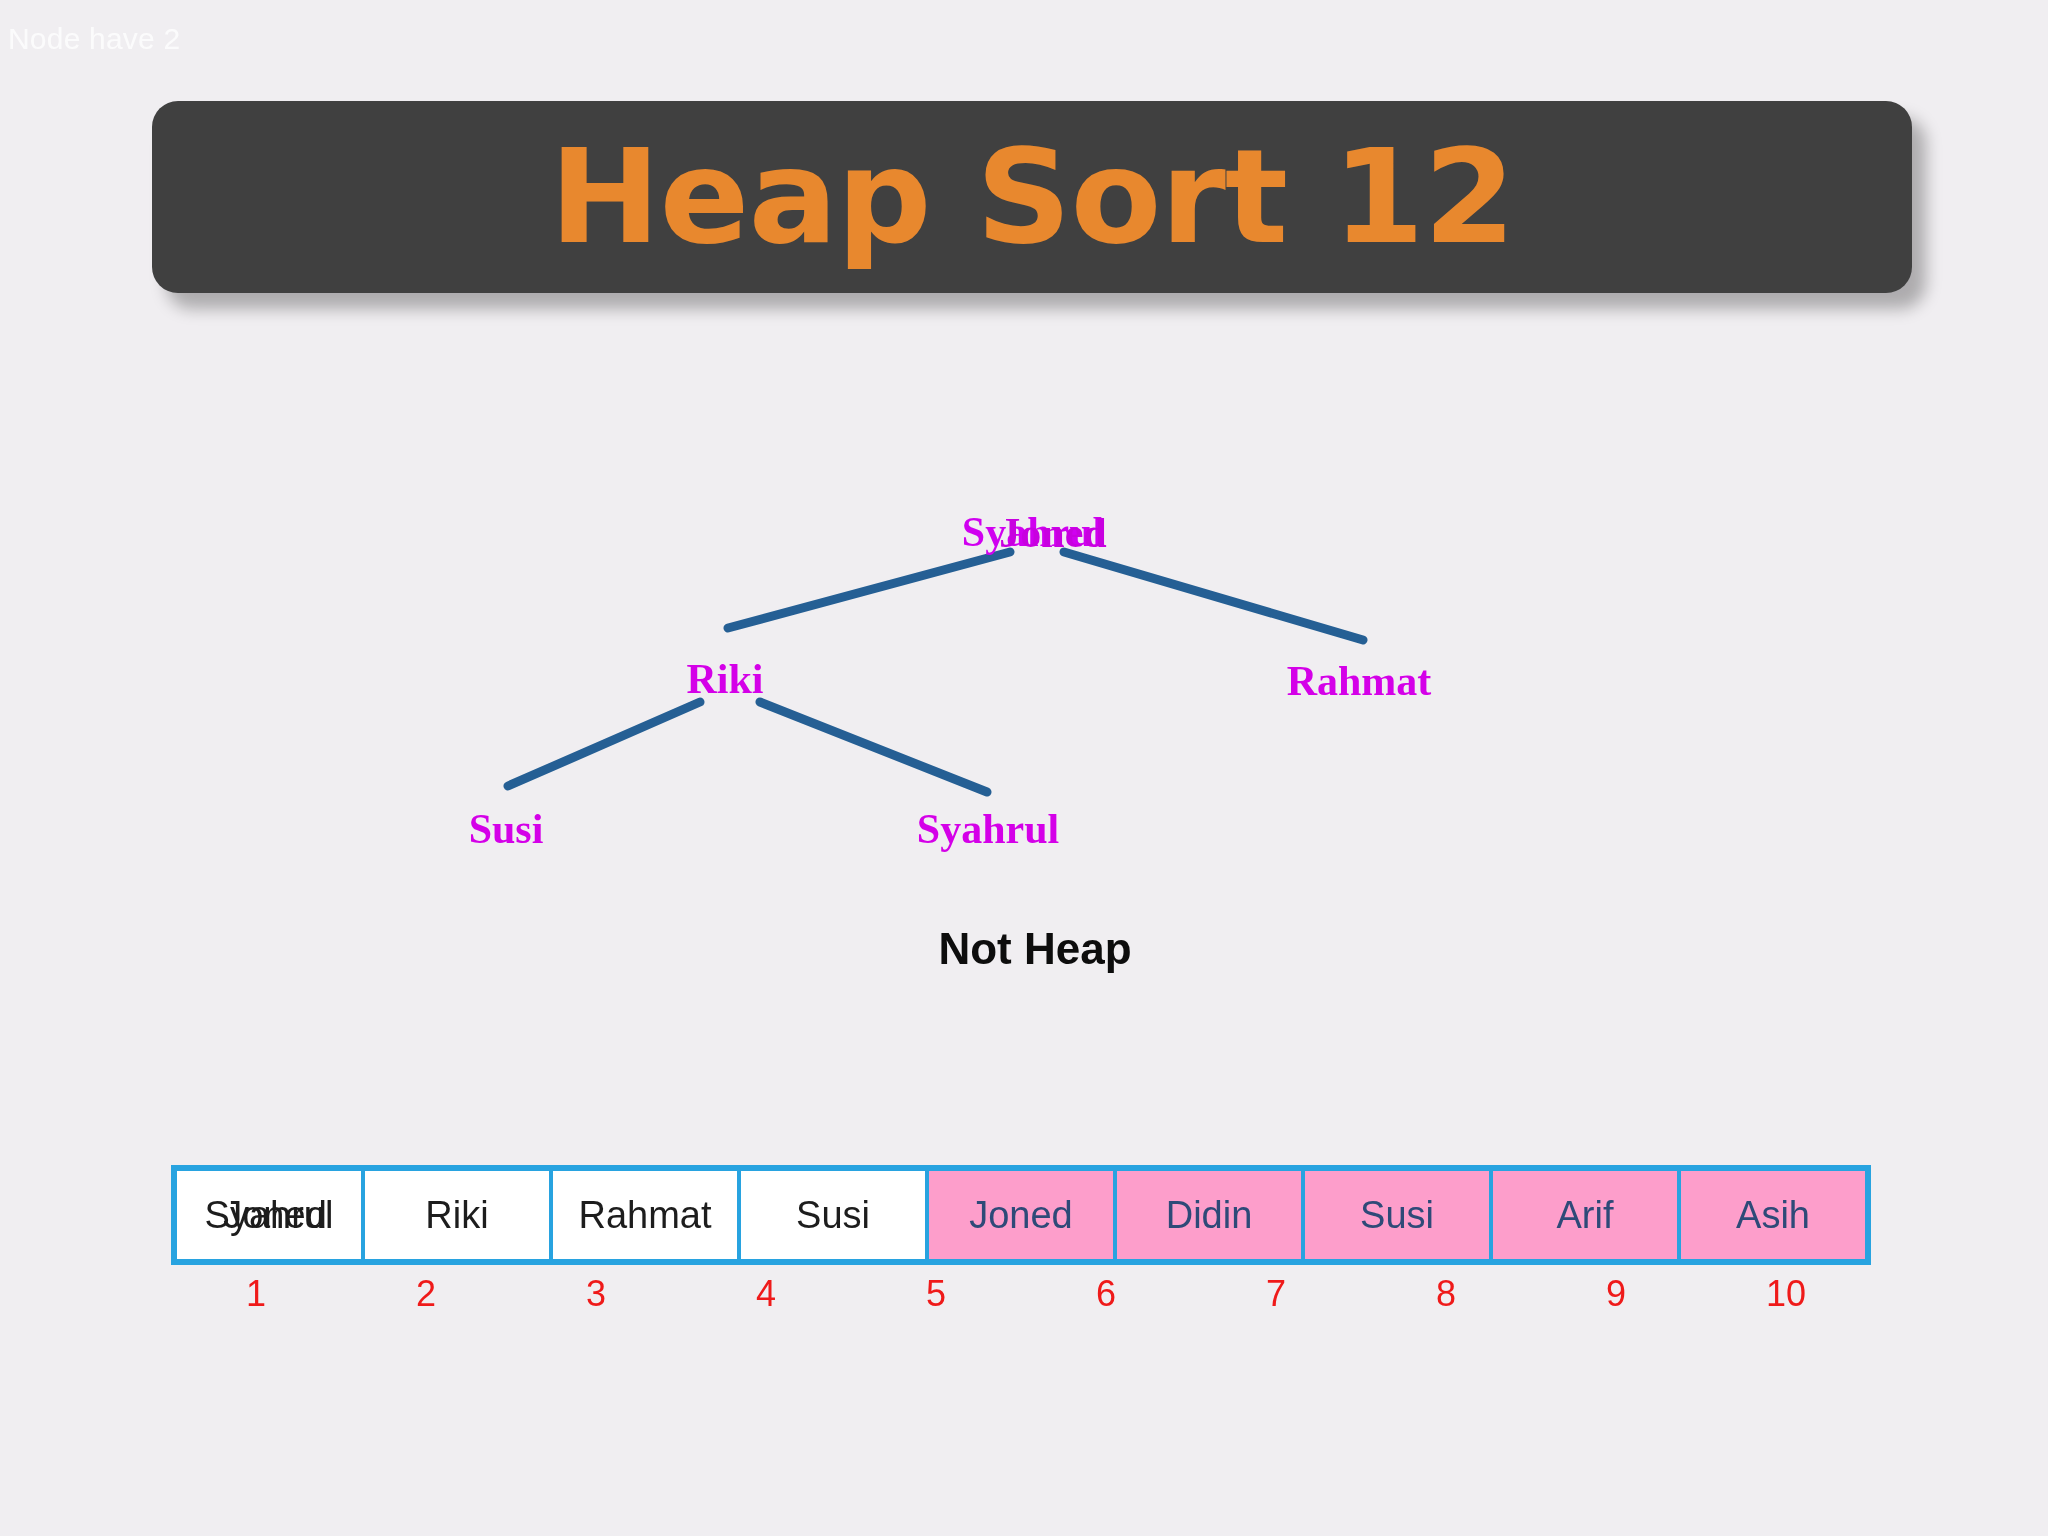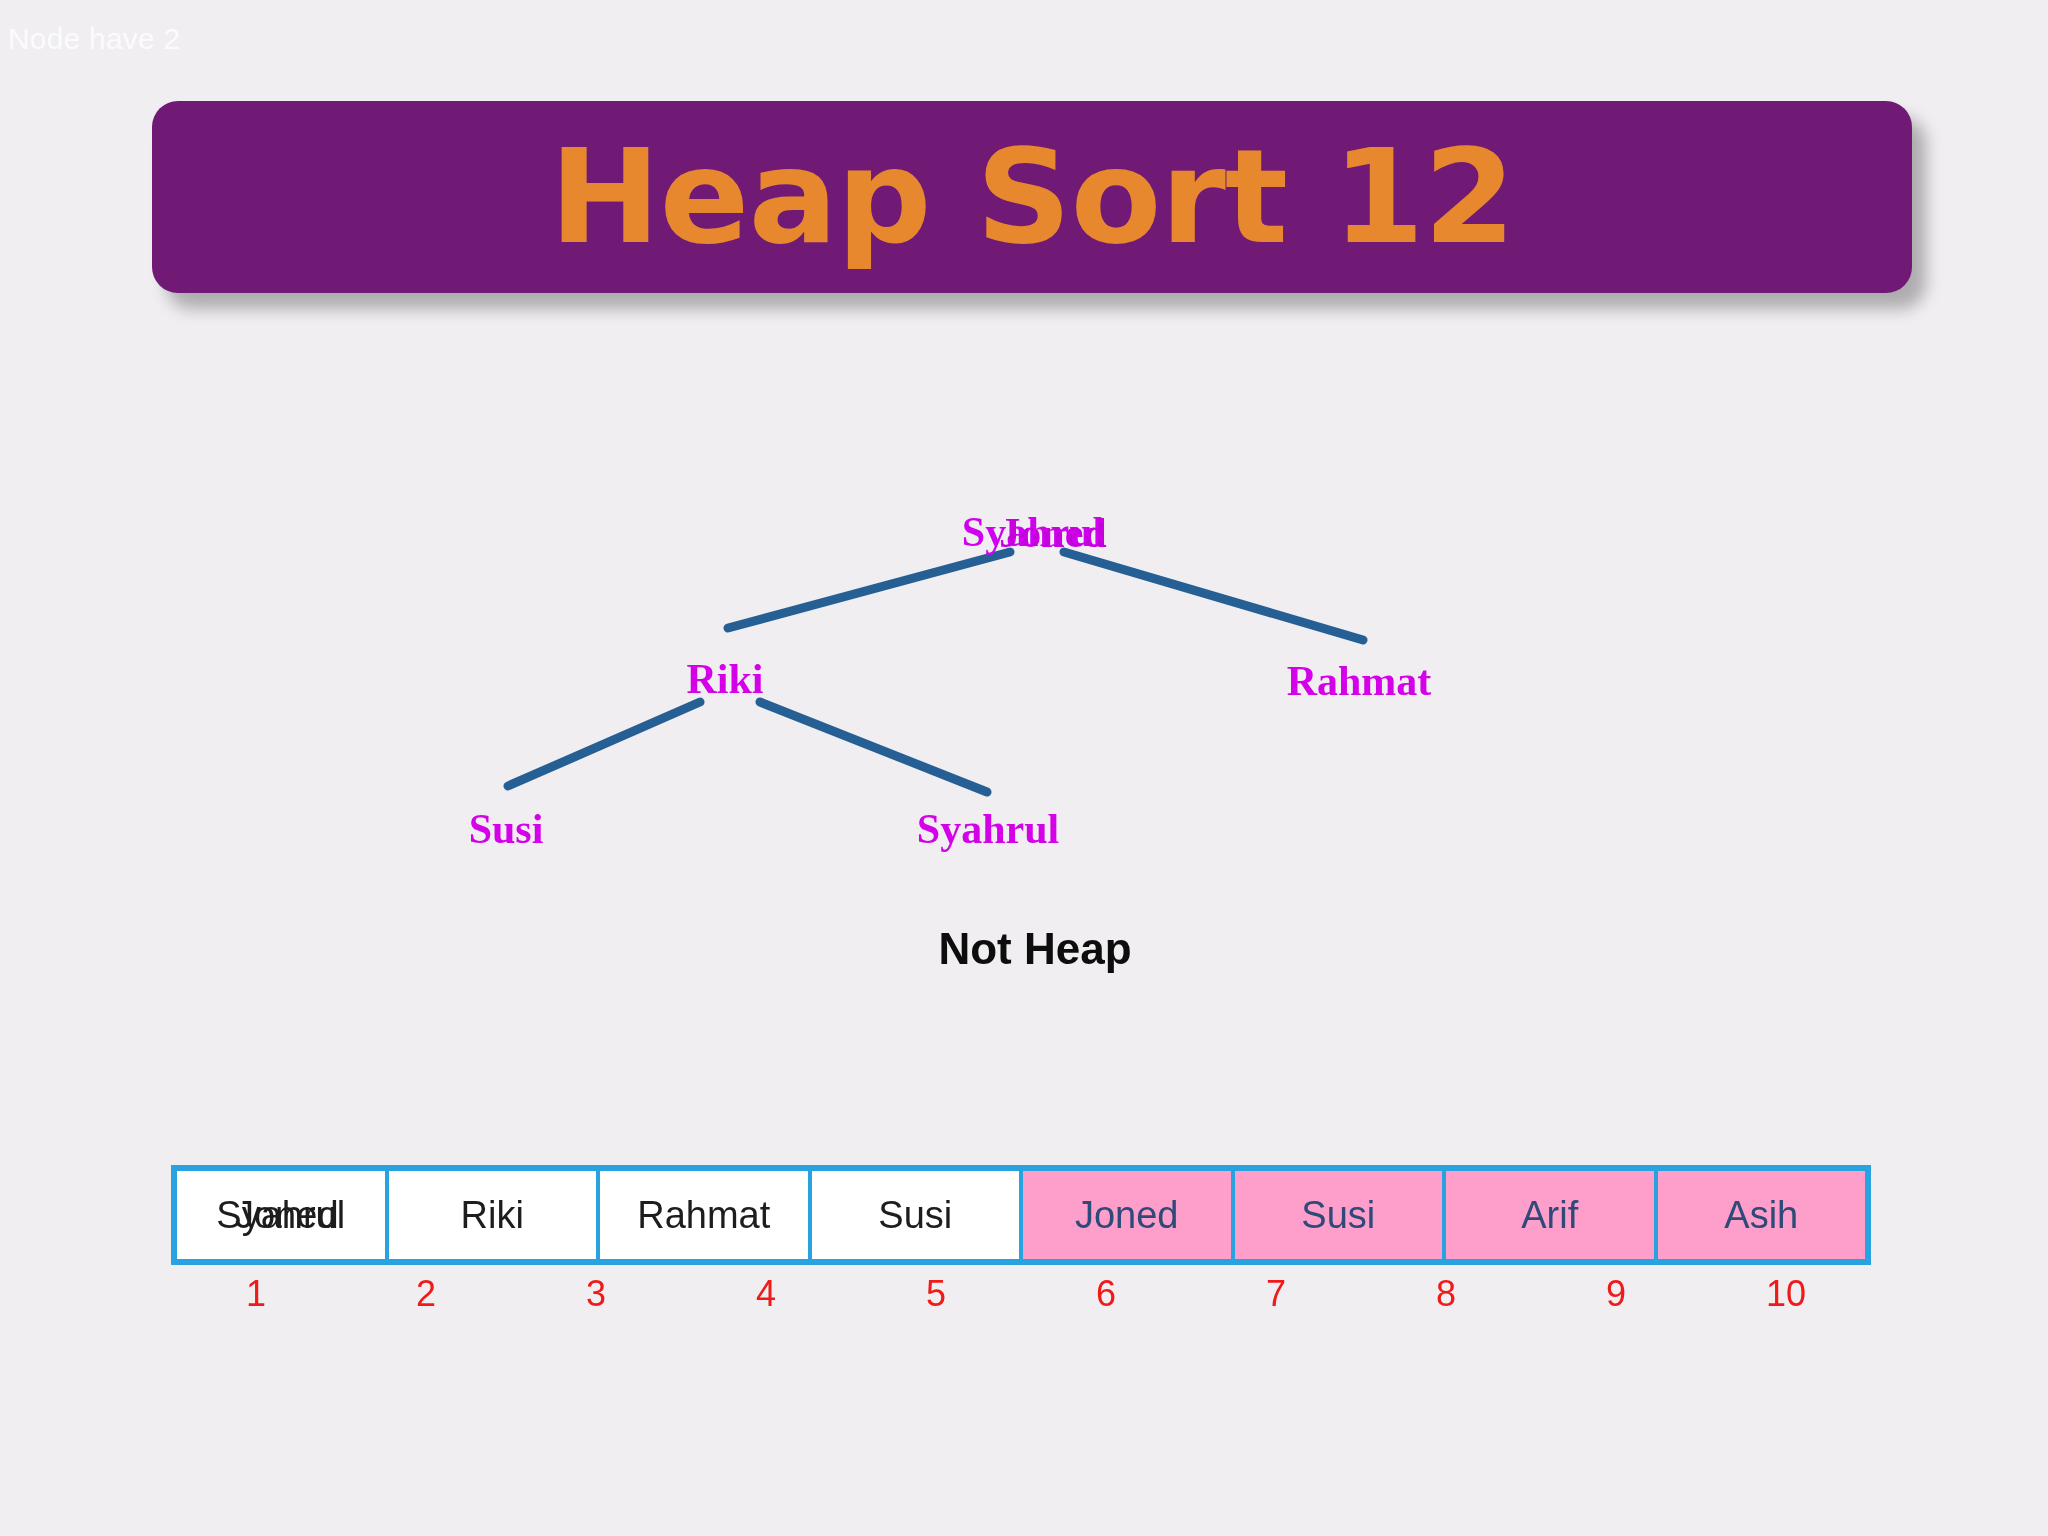--- a/index.html
+++ b/index.html
@@ -29,21 +29,21 @@
     z-index: 5;
   }
 
   
   #title-banner {
     position: absolute;
     left: 152px;
     top: 101px;
     width: 1760px;
     height: 192px;
-    background: #701a75;
+    background: #404040;
     border-radius: 26px;
     box-shadow: 14px 16px 16px rgba(0,0,0,0.28);
     display: flex;
     align-items: center;
     justify-content: center;
     z-index: 3;
   }
   #title-text {
     font-family: "DejaVu Sans", sans-serif;
     font-weight: bold;
@@ -194,20 +194,23 @@
       <div class="array-cell">
         <span>Rahmat</span>
       </div>
       <div class="array-cell">
         <span>Susi</span>
       </div>
       <div class="array-cell pink">
         <span>Joned</span>
       </div>
       <div class="array-cell pink">
+        <span>Didin</span>
+      </div>
+      <div class="array-cell pink">
         <span>Susi</span>
       </div>
       <div class="array-cell pink">
         <span>Arif</span>
       </div>
       <div class="array-cell pink">
         <span>Asih</span>
       </div>
     </div>
   <div id="index-row">

